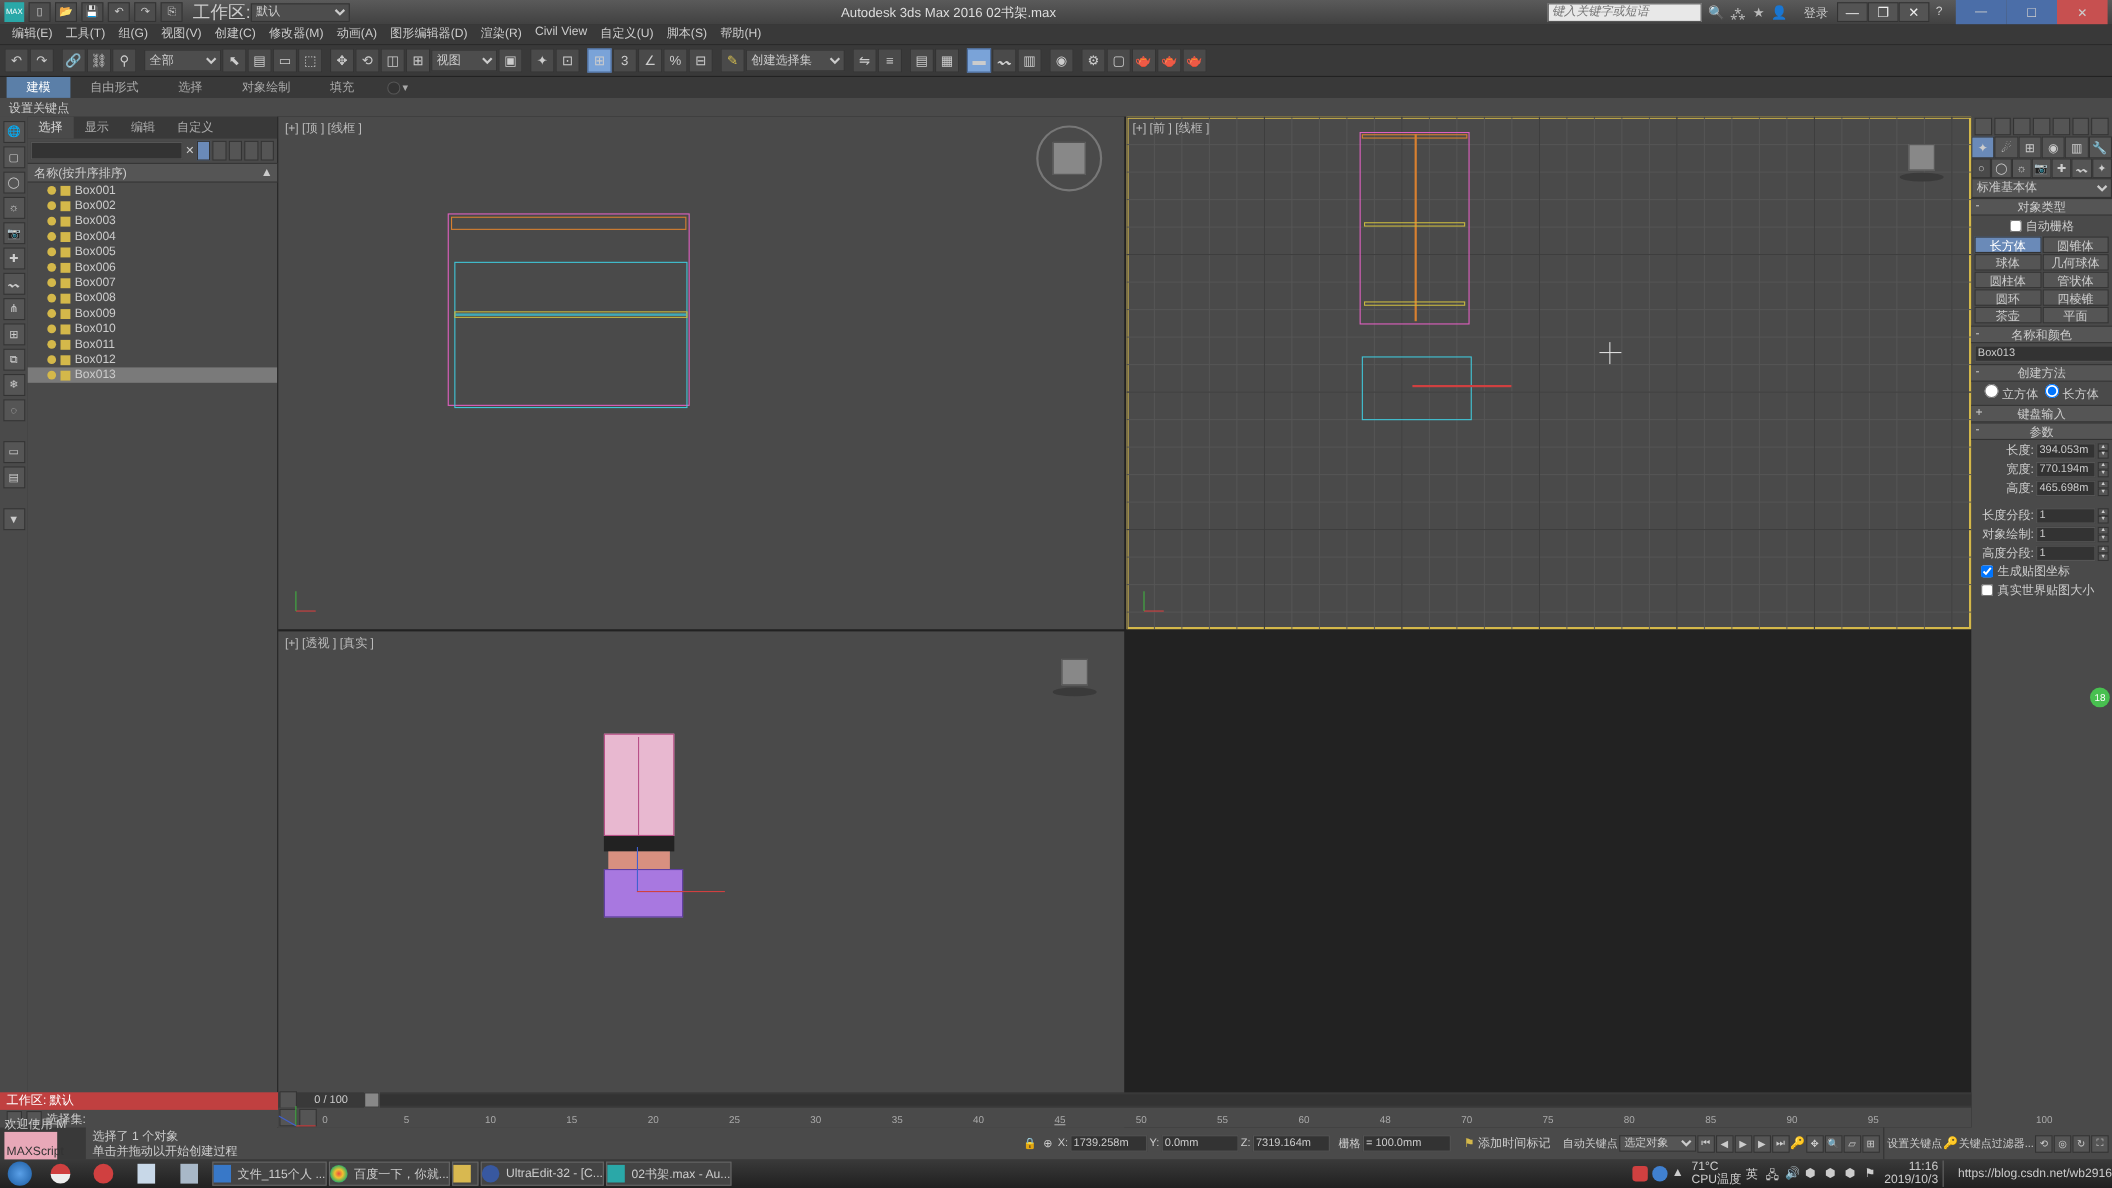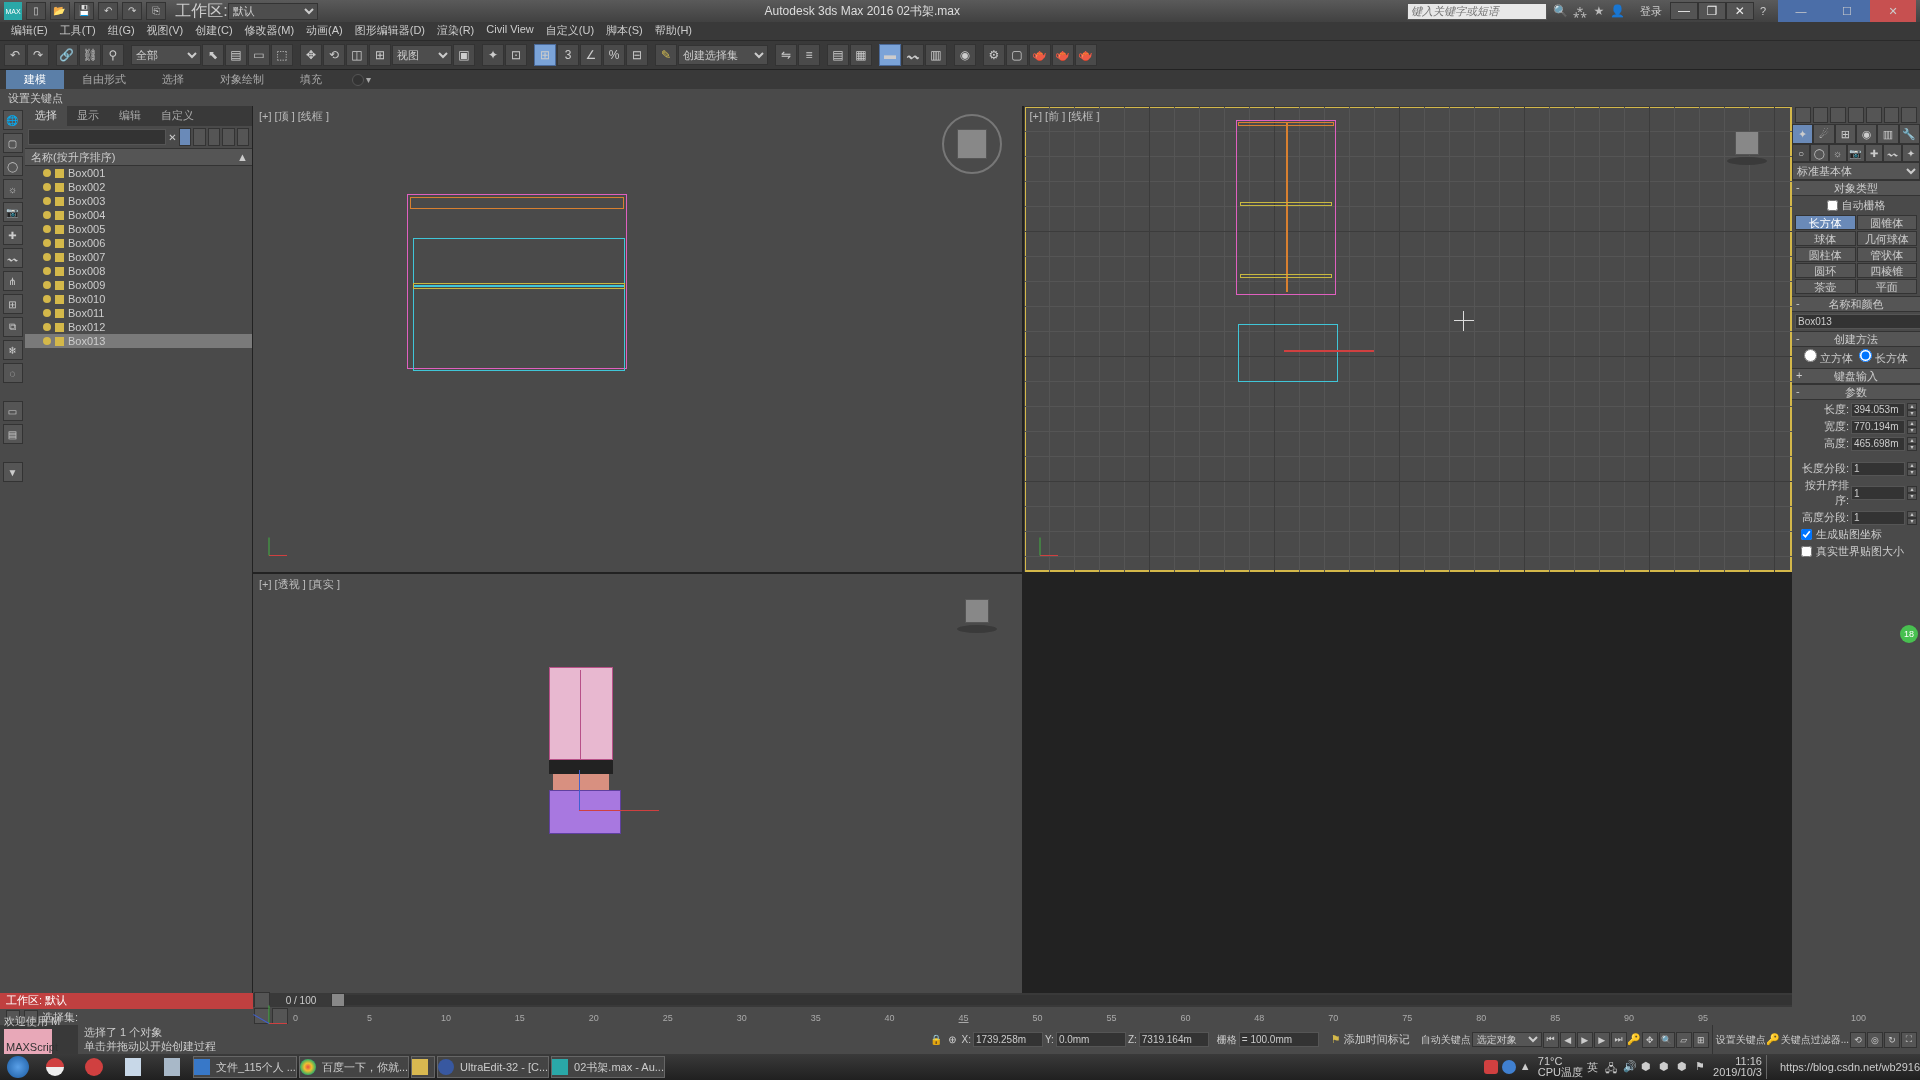--- a/index.html
+++ b/index.html
@@ -568,21 +568,21 @@
       <div style="height:6px"></div>
       <div class="param-row">
           <label>长度分段:</label>
           <input value="1" style="">
           <div class="spin">
             <div>▴</div>
             <div>▾</div>
           </div>
         </div>
       <div class="param-row">
-          <label>按升序排序:</label>
+          <label>对象绘制:</label>
           <input value="1" style="">
           <div class="spin">
             <div>▴</div>
             <div>▾</div>
           </div>
         </div>
       <div class="param-row">
           <label>高度分段:</label>
           <input value="1" style="">
           <div class="spin">

